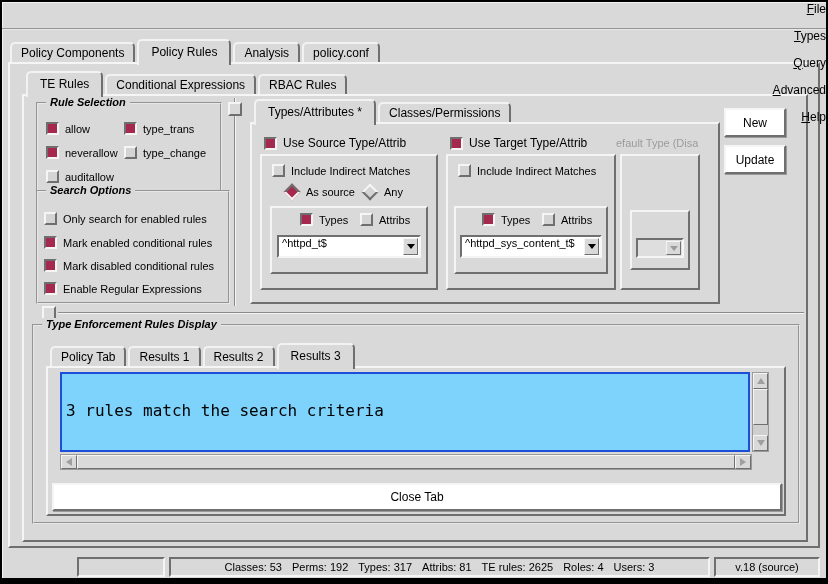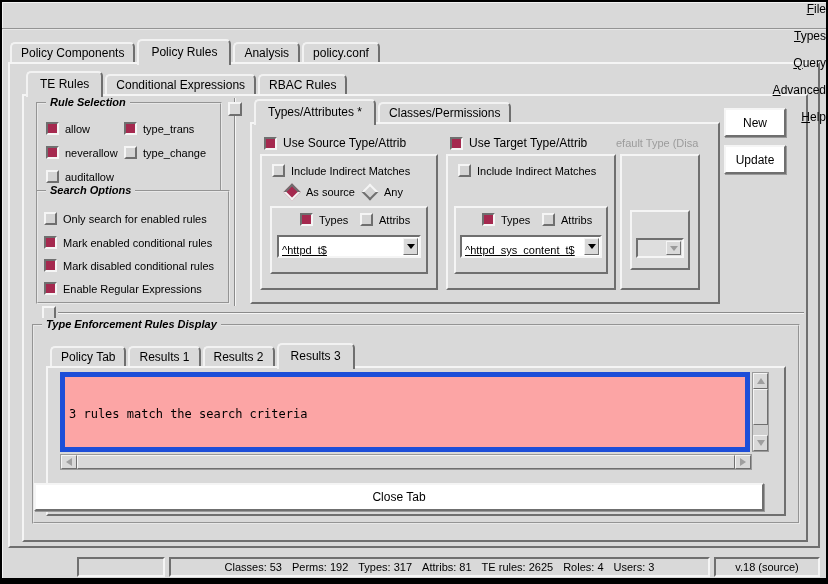--- a/index.html
+++ b/index.html
@@ -37,37 +37,37 @@
   .rd { display:inline-block; width:8px; height:8px; border:2px solid; transform:rotate(45deg);
     margin:0 2px; flex:none; }
   .rd.off { background:#d4d4d4; border-color:#f5f5f5 #6f6f6f #6f6f6f #f5f5f5; }
   .rd.on  { background:#a5294f; border-color:#6f6f6f #f5f5f5 #f5f5f5 #6f6f6f; }
   
   .btn { position:absolute; background:#ffffff; border:2px solid;
     border-color:#f5f5f5 #6f6f6f #6f6f6f #f5f5f5; box-shadow:1px 1px 0 #9a9a9a;
     display:flex; align-items:center; justify-content:center; font-size:12px; z-index:5; }
   
   .combo { position:absolute; background:#fff; border:2px solid;
-    border-color:#6f6f6f #f5f5f5 #f5f5f5 #6f6f6f; display:flex; align-items:flex-end;text-decoration:underline; }
+    border-color:#6f6f6f #f5f5f5 #f5f5f5 #6f6f6f; display:flex; align-items:flex-start; }
   .combo .cval { flex:1; font-size:11px; padding:0 3px; white-space:nowrap; overflow:hidden; }
   .combo .cbtn { width:13px; align-self:stretch; margin:1px; background:#d9d9d9;
     border:1px solid; border-color:#f5f5f5 #6f6f6f #6f6f6f #f5f5f5;
     display:flex; align-items:center; justify-content:center; }
   .tri-down { width:0; height:0; border-left:4px solid transparent;
     border-right:4px solid transparent; border-top:5px solid #000; }
   .combo.disabled { background:#dedede; }
   .combo.disabled .tri-down { border-top-color:#9a9a9a; }
   
   .vline { position:absolute; width:1px; background:#f5f5f5; border-left:1px solid #8a8a8a; z-index:2; }
   .hline { position:absolute; height:1px; background:#f5f5f5; border-top:1px solid #8a8a8a; z-index:2; }
   .sash { position:absolute; width:10px; height:10px; background:#d9d9d9; border:2px solid;
     border-color:#f5f5f5 #6f6f6f #6f6f6f #f5f5f5; z-index:3; }
   
-  .results-text { position:absolute; background:#fca5a5; border:5px solid #1d4ed8;
-    font-family:"DejaVu Sans Mono",monospace; font-size:12px; line-height:14px;
+  .results-text { position:absolute; background:#7dd3fc; border:2px solid #1d4ed8;
+    font-family:"DejaVu Sans Mono",monospace; font-size:16px; line-height:14px;
     padding:2px 4px; white-space:pre; overflow:hidden; z-index:5; box-sizing:border-box; }
   
   .scroll { position:absolute; background:#cfcfcf; border:1px solid #9a9a9a;
     display:flex; z-index:5; box-sizing:border-box; }
   .scroll .sbtn { background:#d9d9d9; border:1px solid; border-color:#f5f5f5 #6f6f6f #6f6f6f #f5f5f5;
     display:flex; align-items:center; justify-content:center; flex:none; }
   .scroll .thumb { background:#d9d9d9; border:1px solid; border-color:#f5f5f5 #6f6f6f #6f6f6f #f5f5f5; }
   .tri { width:0; height:0; }
   .tri.up    { border-left:4px solid transparent; border-right:4px solid transparent; border-bottom:6px solid #9f9f9f; }
   .tri.down  { border-left:4px solid transparent; border-right:4px solid transparent; border-top:6px solid #9f9f9f; }
@@ -276,21 +276,21 @@
   <div class="scroll" style="left:58px;top:452px;width:692px;height:16px;flex-direction:row">
     <span class="sbtn" style="width:14px">
         <span class="tri left"></span>
       </span>
     <span class="thumb" style="flex:1"></span>
     <span class="sbtn" style="width:14px">
         <span class="tri right"></span>
       </span>
   </div>
 
-  <div class="btn" style="left:32px;top:481px;width:726px;height:24px">Close Tab</div>
+  <div class="btn" style="left:50px;top:481px;width:726px;height:24px">Close Tab</div>
 
   <div class="abs" style="left:0;top:552px;width:824px;height:26px;z-index:2">
     <div class="sbox" style="left:75px;top:3px;width:88px;height:20px"></div>
     <div class="sbox" style="left:167px;top:3px;width:541px;height:20px">
       <span>Classes: 53</span>
       <span>Perms: 192</span>
       <span>Types: 317</span>
       <span>Attribs: 81</span>
       <span>TE rules: 2625</span>
       <span>Roles: 4</span>

